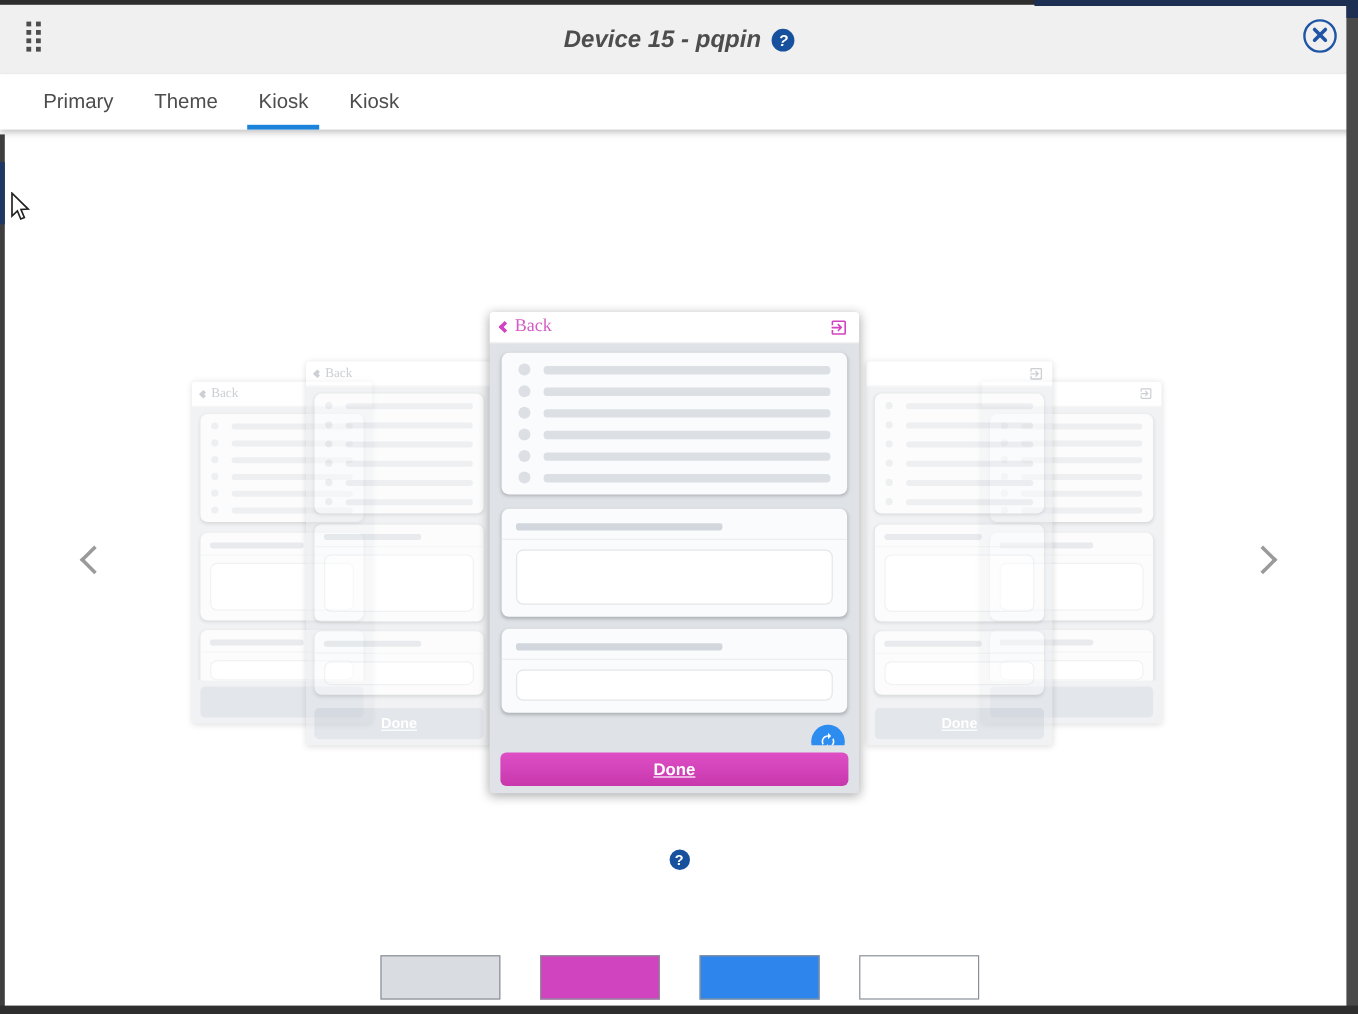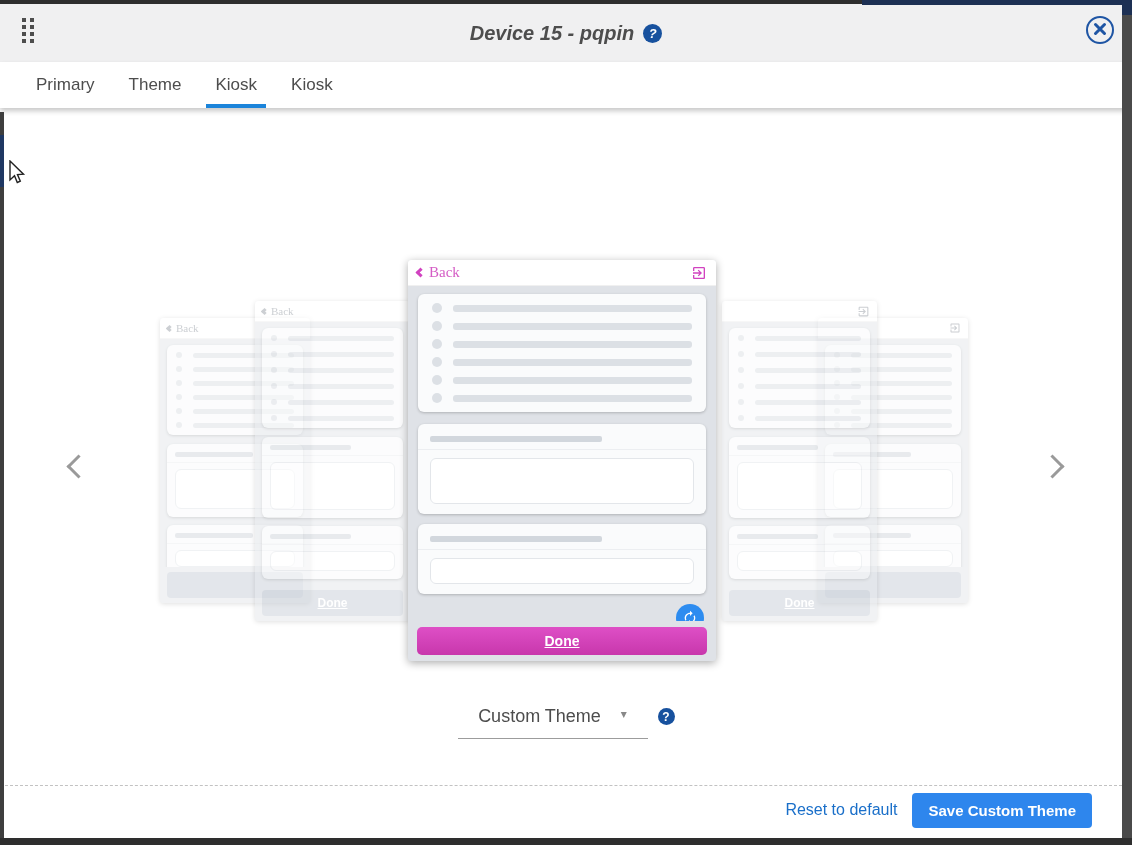--- a/index.html
+++ b/index.html
@@ -421,24 +421,20 @@
             <div class="m-head"></div>
             <div class="m-sep"></div>
             <div class="m-box short"></div>
           </div>
 
       </div>
       <div class="mock-done"></div>
     </div>
 
     <div class="select-row">
-      <div class="select-box">
-        <span class="select-value">Custom Theme</span>
-        <span class="caret">▾</span>
-      </div>
       <span class="help-badge sm2">?</span>
     </div>
 
     <div class="swatch-row">
       <div class="swatch-cell">
         <div class="swatch-box" style="background: rgb(217, 220, 225);"></div>
         <div class="swatch-label">Background</div>
       </div>
       <div class="swatch-cell">
         <div class="swatch-box" style="background: rgb(208, 68, 192);"></div>
@@ -448,24 +444,20 @@
         <div class="swatch-box" style="background: rgb(46, 134, 237);"></div>
         <div class="swatch-label">Secondary</div>
       </div>
       <div class="swatch-cell">
         <div class="swatch-box" style="background: rgb(255, 255, 255);"></div>
         <div class="swatch-label">Icon</div>
       </div>
     </div>
   </div>
 
-  <div class="footer">
-    <span class="reset-link">Reset to default</span>
-    <button class="save-btn">Save Custom Theme</button>
-  </div>
 
   <span class="cursor">
     <svg width="18" height="26" viewBox="0 0 18 26">
         <path d="M2 1 L2 20 L6.5 15.8 L9.3 22.5 L12.3 21.2 L9.5 14.6 L15.5 14.2 Z" fill="#fff" stroke="#222" stroke-width="1.4"></path>
       </svg>
   </span>
 
   <div class="edge-top"></div>
   <div class="edge-top-navy"></div>
   <div class="edge-right"></div>

